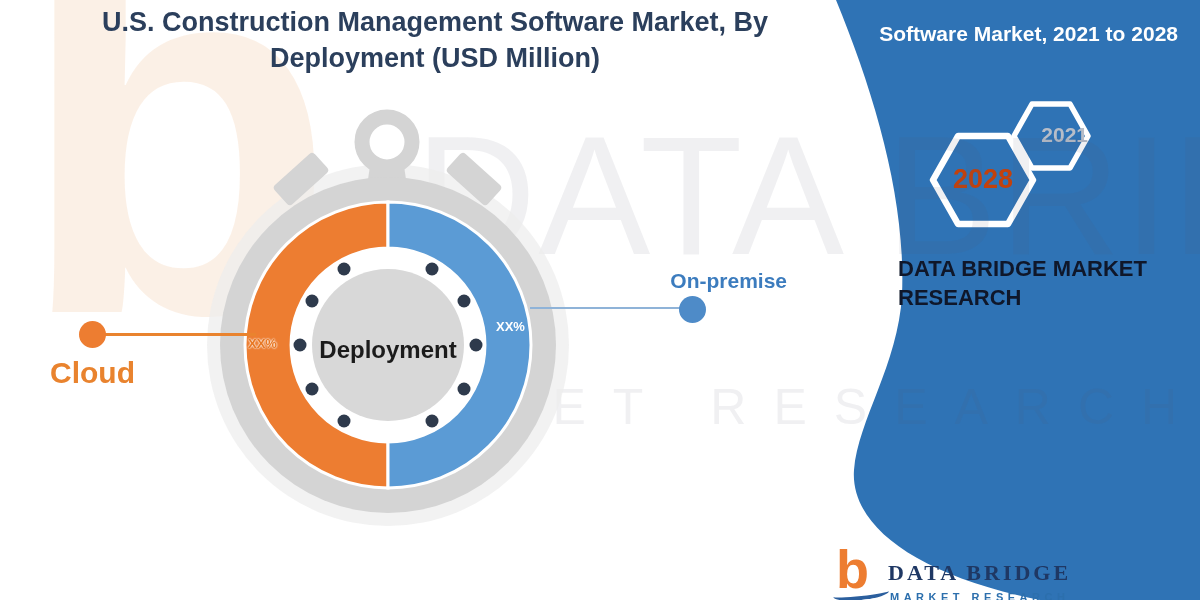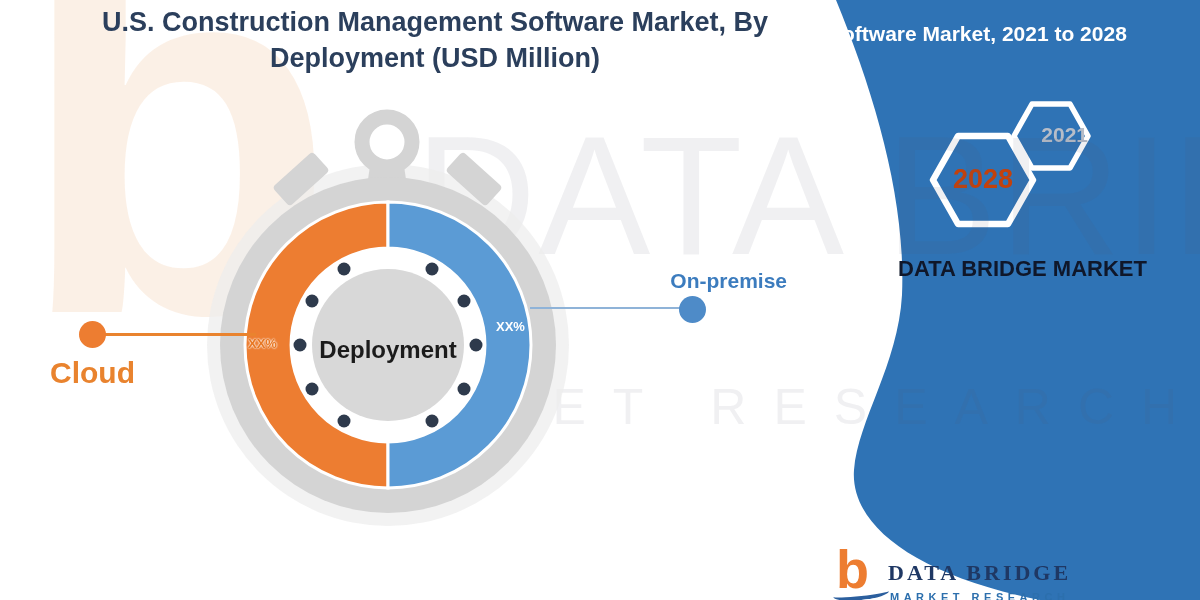--- a/index.html
+++ b/index.html
@@ -16,21 +16,21 @@
     color:#fae9da; opacity:.65; z-index:0; user-select:none;
   }
   .bg-swoosh {
     left:-160px; top:290px; width:620px; height:620px; border-radius:50%;
     border:105px solid transparent; border-bottom-color:#eef0f3; border-left-color:#eef0f3;
     transform:rotate(-18deg); opacity:.85; z-index:0;
   }
 
   
   .banner-svg { left:0; top:0; z-index:1; }
-  .banner-line2 { left:828px; top:22px; width:350px; text-align:left;
+  .banner-line2 { left:828px; top:22px; width:350px; text-align:right;
     color:#fff; font-size:21px; font-weight:600; z-index:2; white-space:nowrap; }
   .hex-year-2028 { left:933px; top:164px; width:100px; text-align:center;
     color:#c2410c; font-size:27px; font-weight:bold; z-index:3; }
   .hex-year-2021 { left:1014px; top:123px; width:74px; text-align:right;
     color:#b7bdc8; font-size:21px; font-weight:bold; z-index:3; }
   .brand-text { left:898px; top:255px; width:262px; text-align:left;
     color:#0f172a; font-size:22px; font-weight:bold; line-height:1.3; z-index:3; }
 
   
   .wm1 { left:415px; top:100px; font-size:168px; font-weight:400; letter-spacing:2px;
@@ -82,20 +82,21 @@
            C850,525 915,575 1040,600 L1200,600 L1200,0 Z" fill="#2f73b5"></path>
   <polygon points="933,180 958,136 1008,136 1033,180 1008,224 958,224" fill="none" stroke="#ffffff" stroke-width="6.5" stroke-linejoin="round"></polygon>
   <polygon points="1014,136 1032,104 1070,104 1088,136 1070,168 1032,168" fill="#2f73b5" stroke="#ffffff" stroke-width="5.5" stroke-linejoin="round"></polygon>
 </svg>
 
 <div class="abs banner-line2">Software Market, 2021 to 2028</div>
 <div class="abs hex-year-2028">2028</div>
 <div class="abs hex-year-2021">2021</div>
 <div class="abs brand-text">
   <div>DATA BRIDGE MARKET</div>
+  <div>RESEARCH</div>
 </div>
 
 <div class="abs wm1">DATA BRIDGE</div>
 <div class="abs wm2">MARKET RESEARCH</div>
 
 <div class="abs main-title">U.S. Construction Management Software Market, By Deployment (USD Million)</div>
 
 <svg class="abs watch-svg" width="1200" height="600" viewBox="0 0 1200 600">
 
   <circle cx="388" cy="345" r="181" fill="#ececec" opacity="0.7"></circle>

